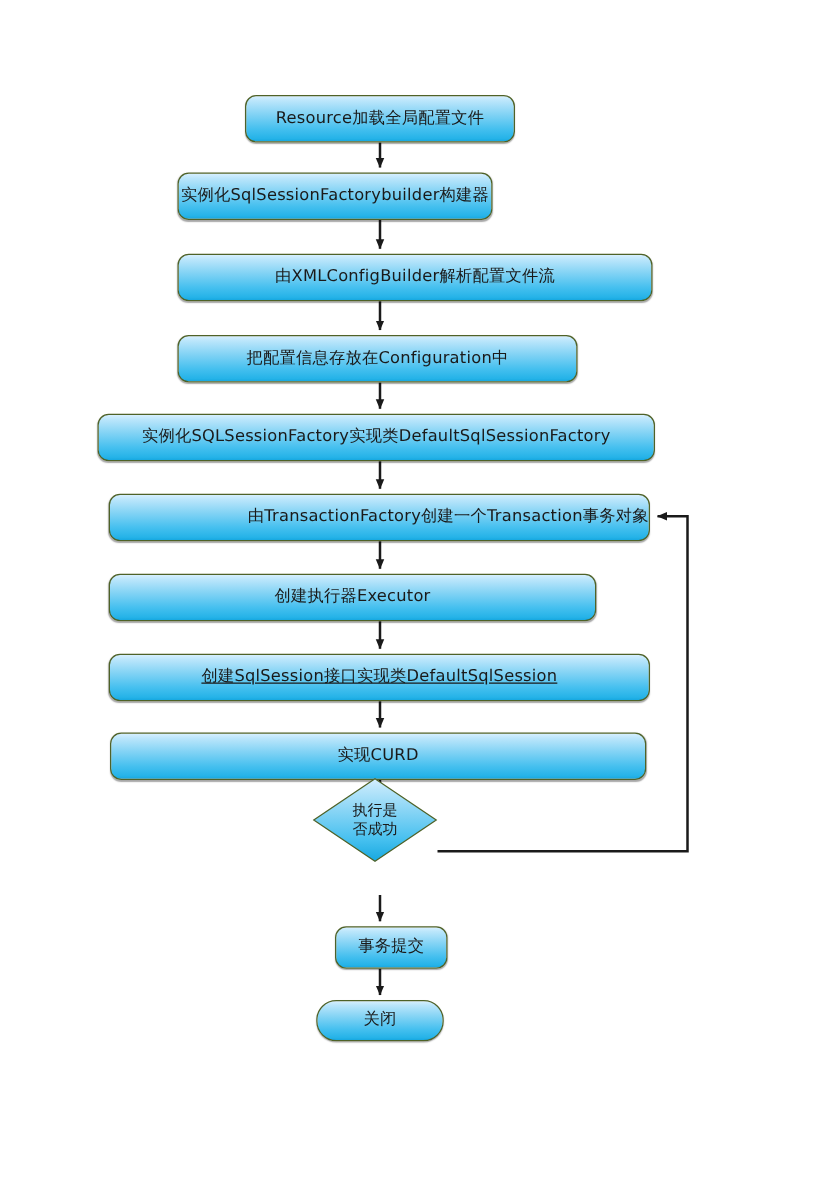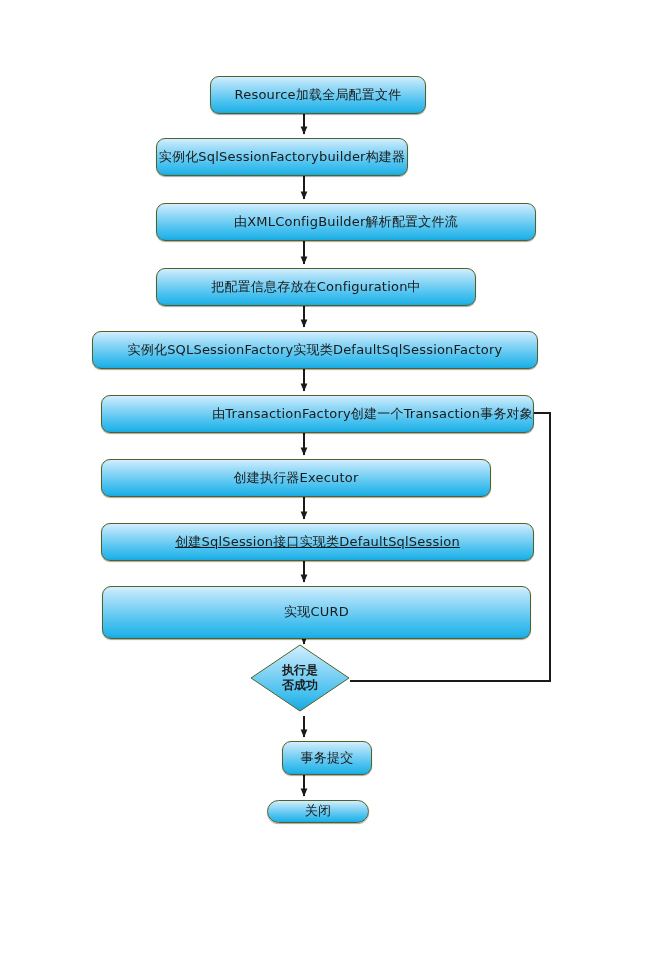--- a/index.html
+++ b/index.html
@@ -41,21 +41,20 @@
     line-height: 1.15;
     background: linear-gradient(to bottom,
         #d6efff 0%,
         #bbe6fb 10%,
         #86d4f5 38%,
         #46c0ef 72%,
         #25b3e8 94%,
         #17a8e0 100%);
     border: 1px solid #4f6228;
     box-shadow: 0 1px 1px rgba(0,0,0,0.35);
-    margin-left: 14px;
   }
   .node.rounded { border-radius: 9px; }
   .node.square  { border-radius: 0; }
 
   .diamond-wrap {
     position: absolute;
     box-sizing: border-box;
   }
   .diamond-shape {
     position: absolute;
@@ -135,42 +134,42 @@
   </div>
 
   <div class="node rounded" style="left:87px; top:459px; width:390px; height:38px;">
     <span>创建执行器Executor</span>
   </div>
 
   <div class="node rounded" style="left:87px; top:523px; width:433px; height:38px;text-decoration:underline;">
     <span>创建SqlSession接口实现类DefaultSqlSession</span>
   </div>
 
-  <div class="node rounded" style="left:88px; top:586px; width:429px; height:53px;">
+  <div class="node rounded" style="left:88px; top:586px; width:429px; height:38px;">
     <span>实现CURD</span>
   </div>
 
-  <div class="diamond-wrap" style="left:250px; top:644px; width:100px; height:68px;font-weight:bold;">
+  <div class="diamond-wrap" style="left:250px; top:622px; width:100px; height:68px;">
     <svg class="diamond-shape" width="100" height="68" viewBox="0 0 100 68" xmlns="http://www.w3.org/2000/svg">
       <defs>
         <linearGradient id="diamondGrad" x1="0" y1="0" x2="0" y2="1">
           <stop offset="0%" stop-color="#d6efff"></stop>
           <stop offset="12%" stop-color="#bbe6fb"></stop>
           <stop offset="40%" stop-color="#86d4f5"></stop>
           <stop offset="74%" stop-color="#46c0ef"></stop>
           <stop offset="100%" stop-color="#17a8e0"></stop>
         </linearGradient>
       </defs>
       <polygon points="50,1 99,34 50,67 1,34" fill="url(#diamondGrad)" stroke="#4f6228" stroke-width="1"></polygon>
     </svg>
     <div class="diamond-label">执行是
 否成功</div>
   </div>
 
   <div class="node rounded" style="left:268px; top:741px; width:90px; height:34px;">
     <span>事务提交</span>
   </div>
 
-  <div class="node square" style="left:253px; top:800px; width:102px; height:23px;border-radius:16px;">
+  <div class="node square" style="left:253px; top:800px; width:102px; height:33px;border-radius:16px;">
     <span>关闭</span>
   </div>
 
 </div>
 
 </body></html>

